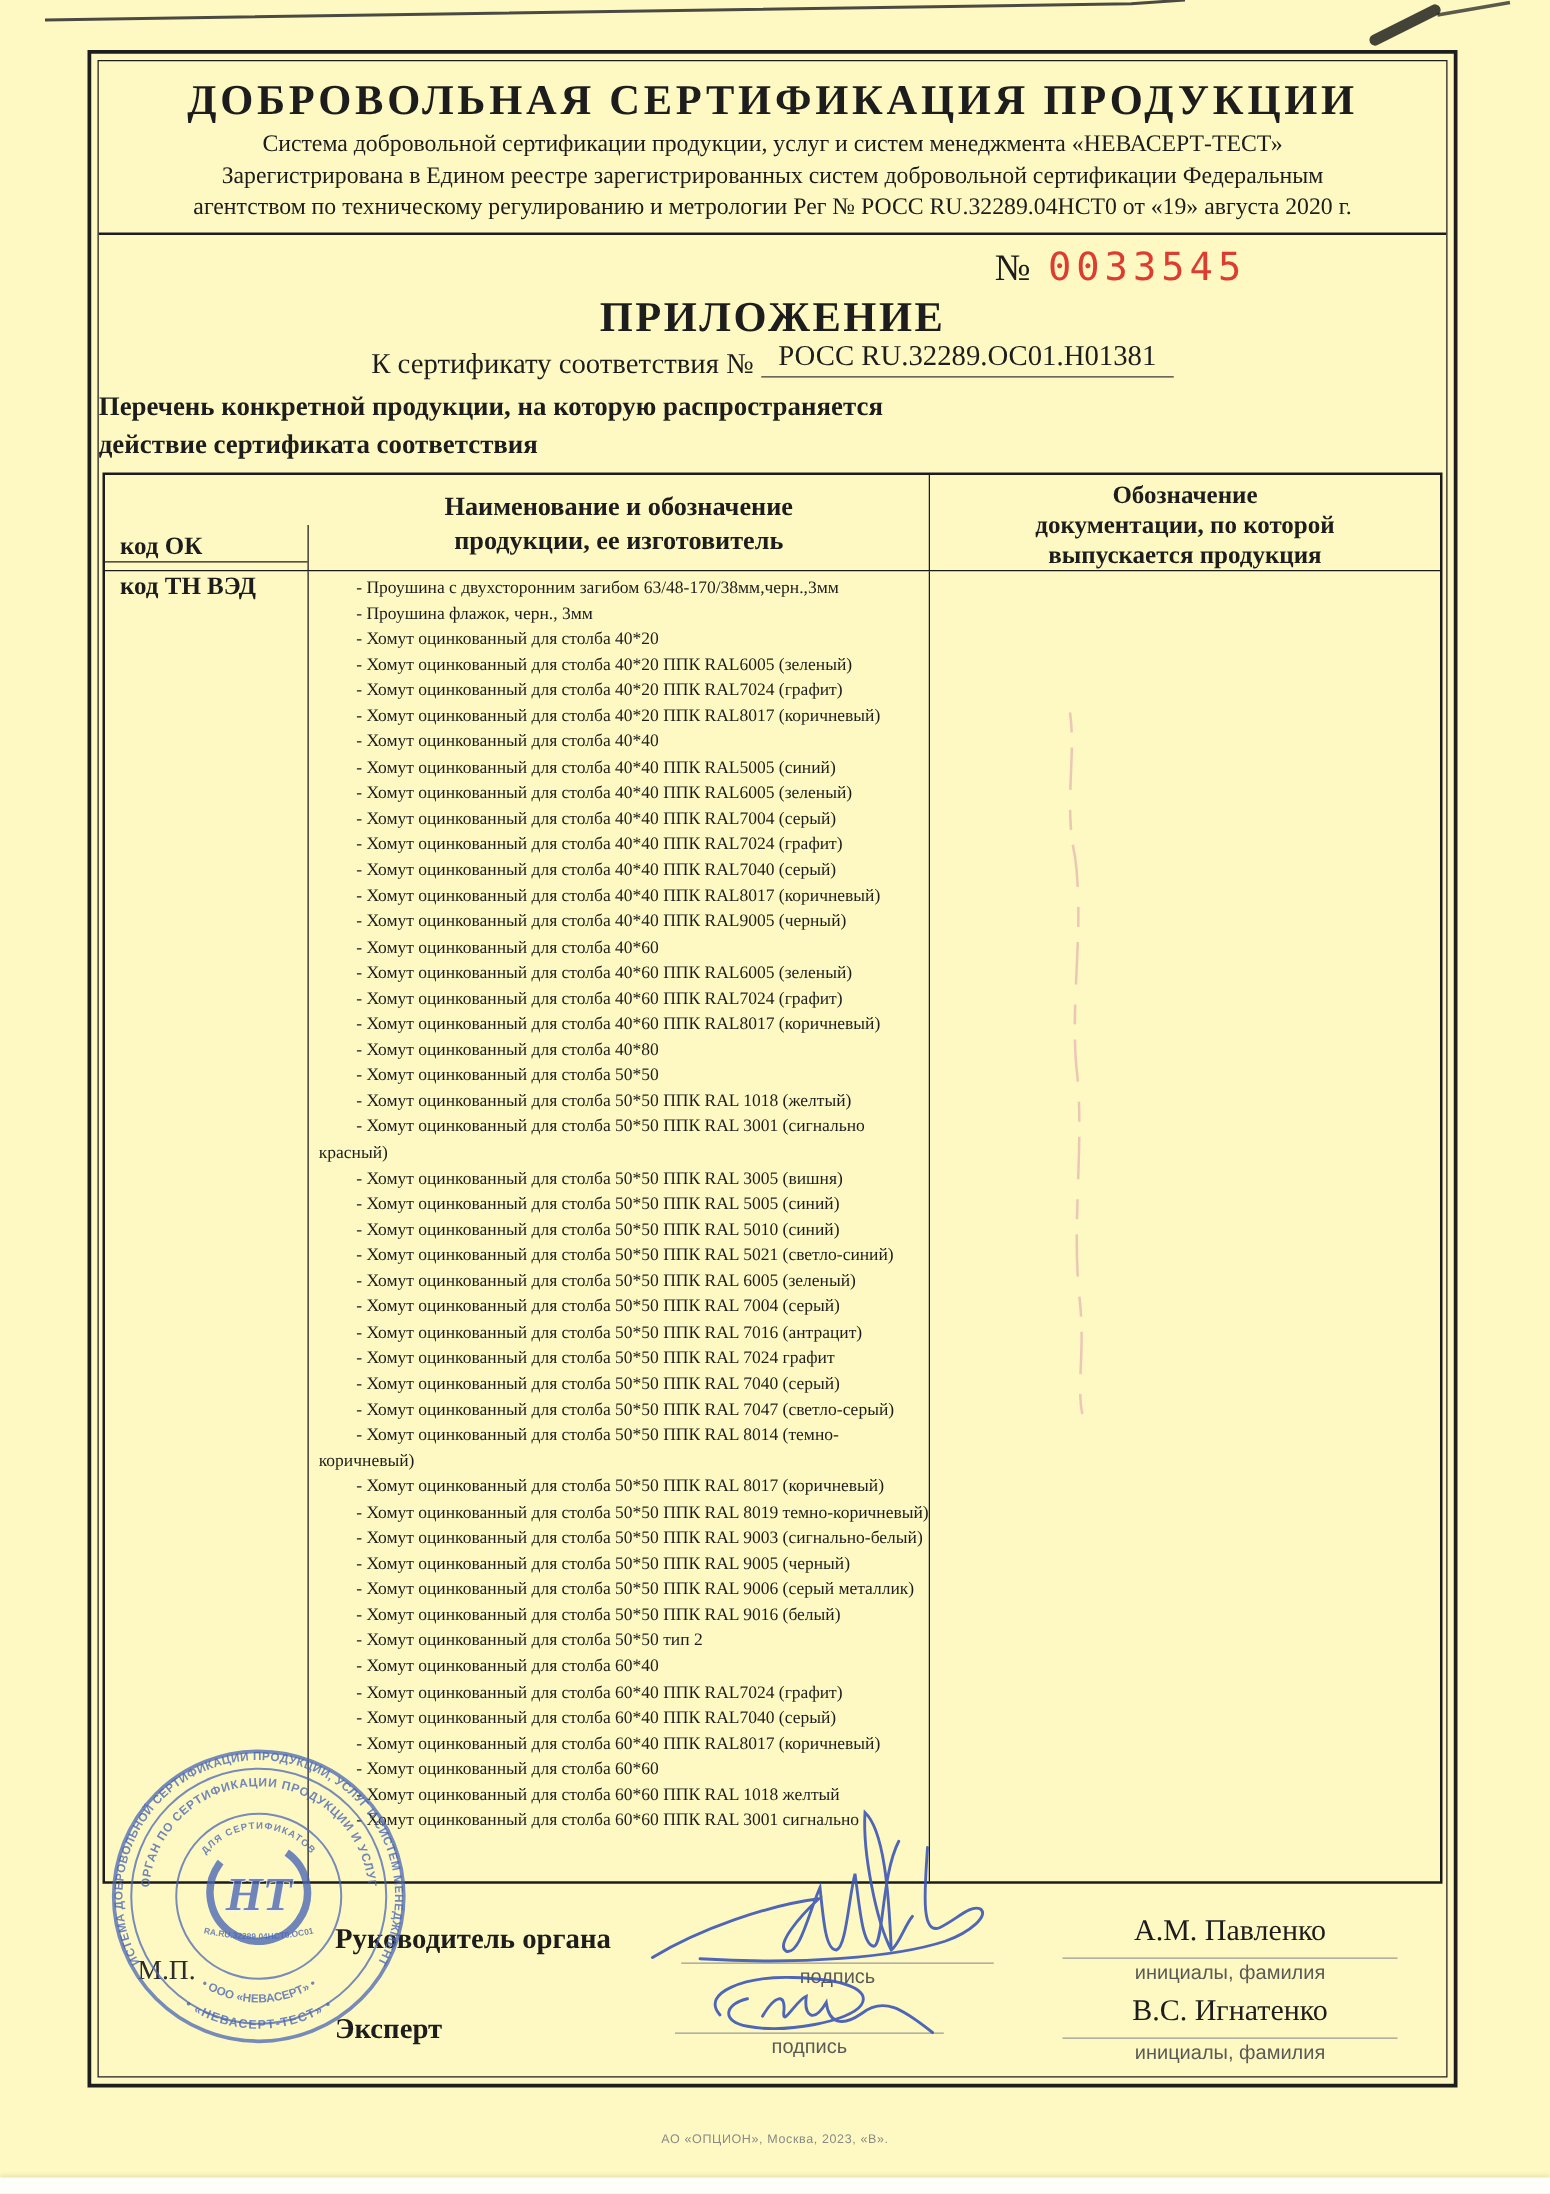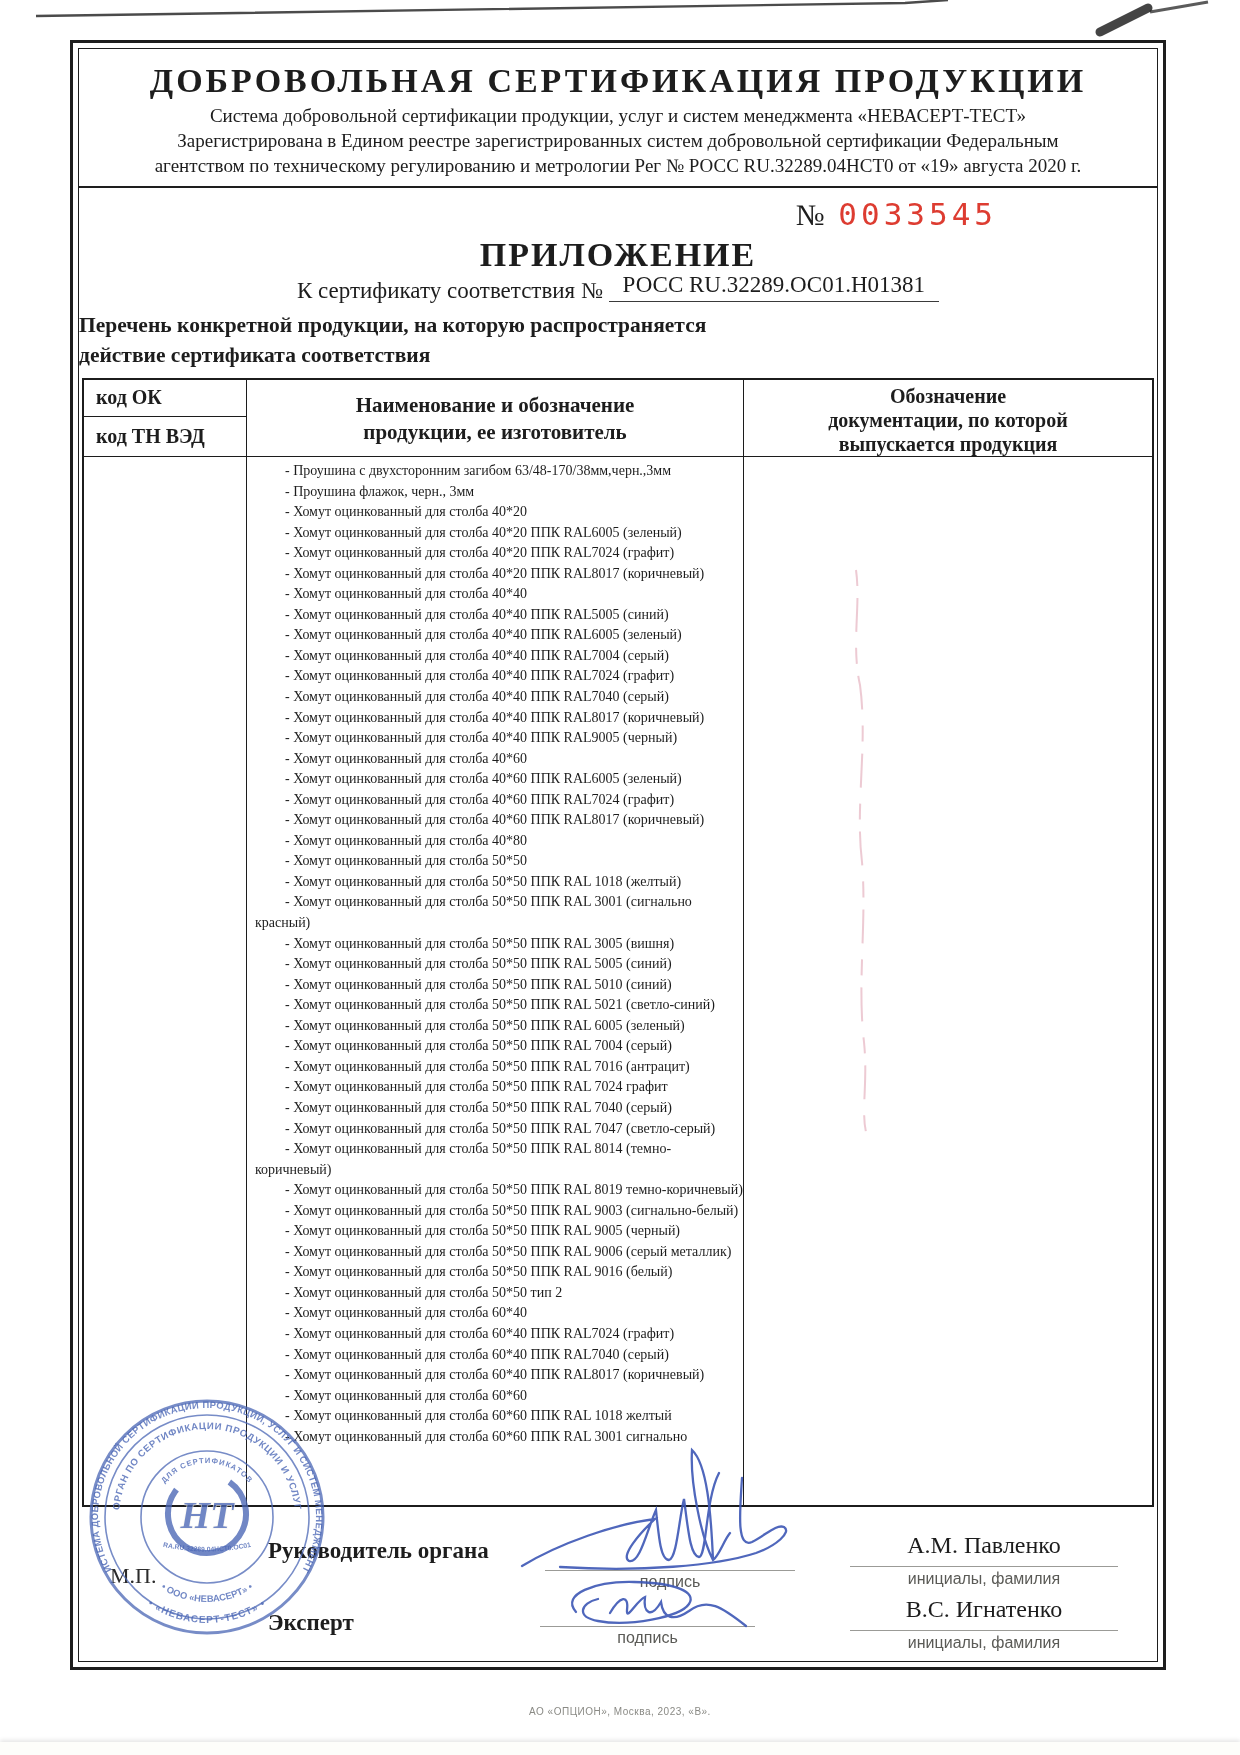--- a/index.html
+++ b/index.html
@@ -1,16 +1,16 @@
 <!DOCTYPE html>
 <html><head>
 <meta charset="utf-8">
 <style>
   html,body{margin:0;padding:0;background:#e9e8e2;}
-  .page{position:relative;width:1240px;height:1755px;background:#ffffff;overflow:hidden;
+  .page{position:relative;width:1240px;height:1755px;background:#fef9c3;overflow:hidden;
         font-family:"Liberation Serif",serif;color:#1d1d1d;}
   .page-bottom-strip{position:absolute;left:0;right:0;bottom:0;height:13px;background:#fdfdfa;
         box-shadow:0 -2px 4px rgba(0,0,0,.10);}
   
   .frame-outer{position:absolute;left:70px;top:40px;width:1096px;height:1630px;
         border:3px solid #1e1e1e;box-sizing:border-box;}
   .frame-inner{position:absolute;left:5px;top:5px;right:5px;bottom:5px;border:1.5px solid #1e1e1e;}
   
   .doc-header{padding-top:10px;text-align:center;border-bottom:2px solid #1e1e1e;padding-bottom:8px;}
   .doc-title{font-size:34px;font-weight:bold;letter-spacing:3px;line-height:44px;white-space:nowrap;}
@@ -21,21 +21,21 @@
   .num-digits{font-family:"DejaVu Sans Mono",monospace;font-size:31px;letter-spacing:4px;
         color:#dd3c31;margin-left:14px;}
   .appendix-title{margin-top:2px;text-align:center;font-size:34px;font-weight:bold;letter-spacing:2px;}
   .cert-line{margin-top:4px;text-align:center;font-size:23px;}
   .cert-num{display:inline-block;border-bottom:1.5px solid #3a3a3a;padding:0 14px 3px 14px;
         transform:translateY(-6px);}
   .scope{margin-top:2px;text-align:left;font-size:21.5px;font-weight:bold;line-height:30px;}
   
   .prod-table{margin:8px 3px 0 3px;border:2px solid #1c1c1c;}
   .thead{display:flex;border-bottom:1.5px solid #1c1c1c;height:76px;}
-  .hc1{width:163px;border-right:1.5px solid #1c1c1c;display:flex;flex-direction:column;box-sizing:border-box;}
+  .hc1{width:163px;border-right:1.5px solid #1c1c1c;display:flex;flex-direction:column;box-sizing:border-box;margin-top:40px;}
   .hc1a{height:37px;border-bottom:1.5px solid #1c1c1c;padding:6px 0 0 12px;font-weight:bold;font-size:20px;box-sizing:border-box;}
   .hc1b{flex:1;padding:8px 0 0 12px;font-weight:bold;font-size:20px;}
   .hc2{width:497px;border-right:1.5px solid #1c1c1c;text-align:center;font-weight:bold;
        font-size:21px;line-height:27px;padding-top:12px;box-sizing:border-box;}
   .hc3{flex:1;text-align:center;font-weight:bold;font-size:20px;line-height:24px;padding-top:4px;}
   .tbody{display:flex;min-height:1048px;}
   .bc1{width:163px;border-right:1.5px solid #1c1c1c;box-sizing:border-box;}
   .bc2{width:497px;border-right:1.5px solid #1c1c1c;box-sizing:border-box;
        padding:4px 0 0 8px;font-size:14px;line-height:20.55px;}
   .bc3{flex:1;}
@@ -145,20 +145,21 @@
               <div class="prod-item">- Хомут оцинкованный для столба 50*50 ППК RAL 5005 (синий)</div>
               <div class="prod-item">- Хомут оцинкованный для столба 50*50 ППК RAL 5010 (синий)</div>
               <div class="prod-item">- Хомут оцинкованный для столба 50*50 ППК RAL 5021 (светло-синий)</div>
               <div class="prod-item">- Хомут оцинкованный для столба 50*50 ППК RAL 6005 (зеленый)</div>
               <div class="prod-item">- Хомут оцинкованный для столба 50*50 ППК RAL 7004 (серый)</div>
               <div class="prod-item">- Хомут оцинкованный для столба 50*50 ППК RAL 7016 (антрацит)</div>
               <div class="prod-item">- Хомут оцинкованный для столба 50*50 ППК RAL 7024 графит</div>
               <div class="prod-item">- Хомут оцинкованный для столба 50*50 ППК RAL 7040 (серый)</div>
               <div class="prod-item">- Хомут оцинкованный для столба 50*50 ППК RAL 7047 (светло-серый)</div>
               <div class="prod-item">- Хомут оцинкованный для столба 50*50 ППК RAL 8014 (темно-коричневый)</div>
+              <div class="prod-item">- Хомут оцинкованный для столба 50*50 ППК RAL 8017 (коричневый)</div>
               <div class="prod-item">- Хомут оцинкованный для столба 50*50 ППК RAL 8019 темно-коричневый)</div>
               <div class="prod-item">- Хомут оцинкованный для столба 50*50 ППК RAL 9003 (сигнально-белый)</div>
               <div class="prod-item">- Хомут оцинкованный для столба 50*50 ППК RAL 9005 (черный)</div>
               <div class="prod-item">- Хомут оцинкованный для столба 50*50 ППК RAL 9006 (серый металлик)</div>
               <div class="prod-item">- Хомут оцинкованный для столба 50*50 ППК RAL 9016 (белый)</div>
               <div class="prod-item">- Хомут оцинкованный для столба 50*50 тип 2</div>
               <div class="prod-item">- Хомут оцинкованный для столба 60*40</div>
               <div class="prod-item">- Хомут оцинкованный для столба 60*40 ППК RAL7024 (графит)</div>
               <div class="prod-item">- Хомут оцинкованный для столба 60*40 ППК RAL7040 (серый)</div>
               <div class="prod-item">- Хомут оцинкованный для столба 60*40 ППК RAL8017 (коричневый)</div>

